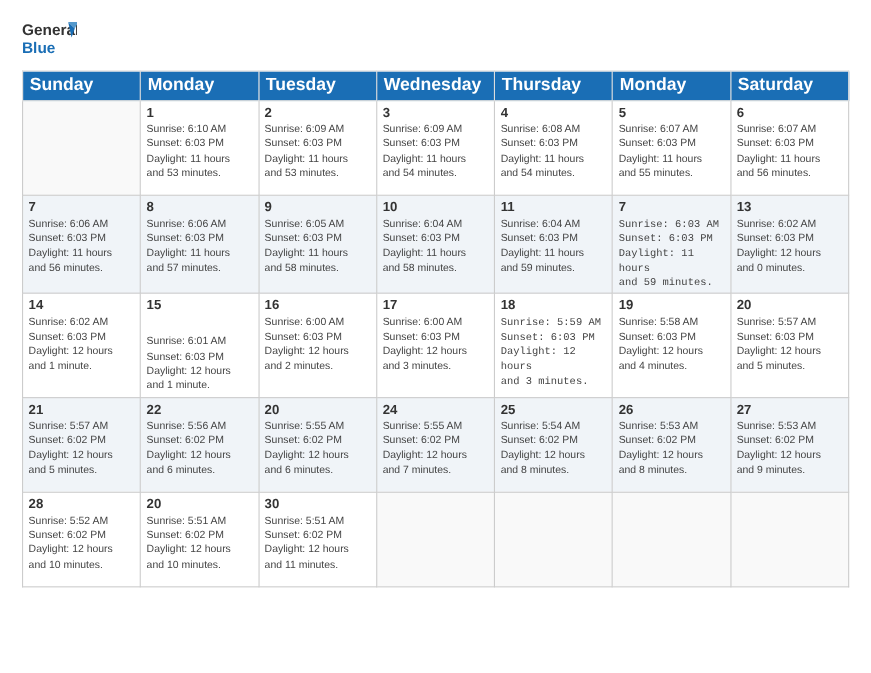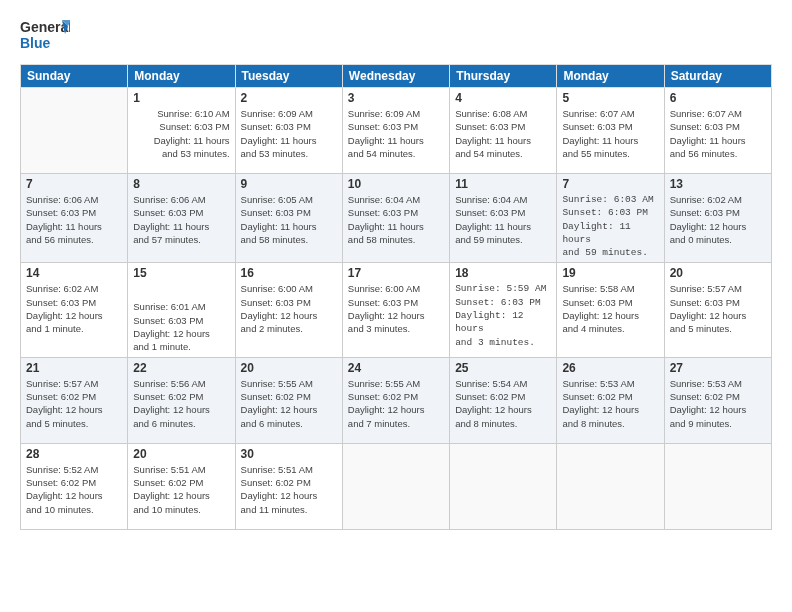--- a/index.html
+++ b/index.html
@@ -40,21 +40,21 @@
       color: #555;
     }
     .calendar {
       width: 100%;
       border-collapse: collapse;
       table-layout: fixed;
     }
     .calendar th {
       background: #1a6eb5;
       color: #fff;
-      font-size: 12px;
+      font-size: 16px;
       font-weight: bold;
       padding: 4px 6px;
       text-align: left;
       border: 1px solid #ddd;
     }
     .calendar td {
       vertical-align: top;
       border: 1px solid #ccc;
       padding: 3px 5px;
       height: 86px;
@@ -110,21 +110,21 @@
           <th>Thursday</th>
           <th>Monday</th>
           <th>Saturday</th>
         </tr>
     </thead>
     <tbody id="calendar-body">
     <tr>
           <td class="empty"></td>
           <td>
             <span class="day-number">1</span>
-            <div class="day-info" style="white-space: pre-line; text-align: right;">Sunrise: 6:10 AM
+            <div class="day-info" style="white-space: pre-line;">Sunrise: 6:10 AM
 Sunset: 6:03 PM
 Daylight: 11 hours
 and 53 minutes.</div>
           </td>
           <td>
             <span class="day-number">2</span>
             <div class="day-info" style="white-space: pre-line;">Sunrise: 6:09 AM
 Sunset: 6:03 PM
 Daylight: 11 hours
 and 53 minutes.</div>

